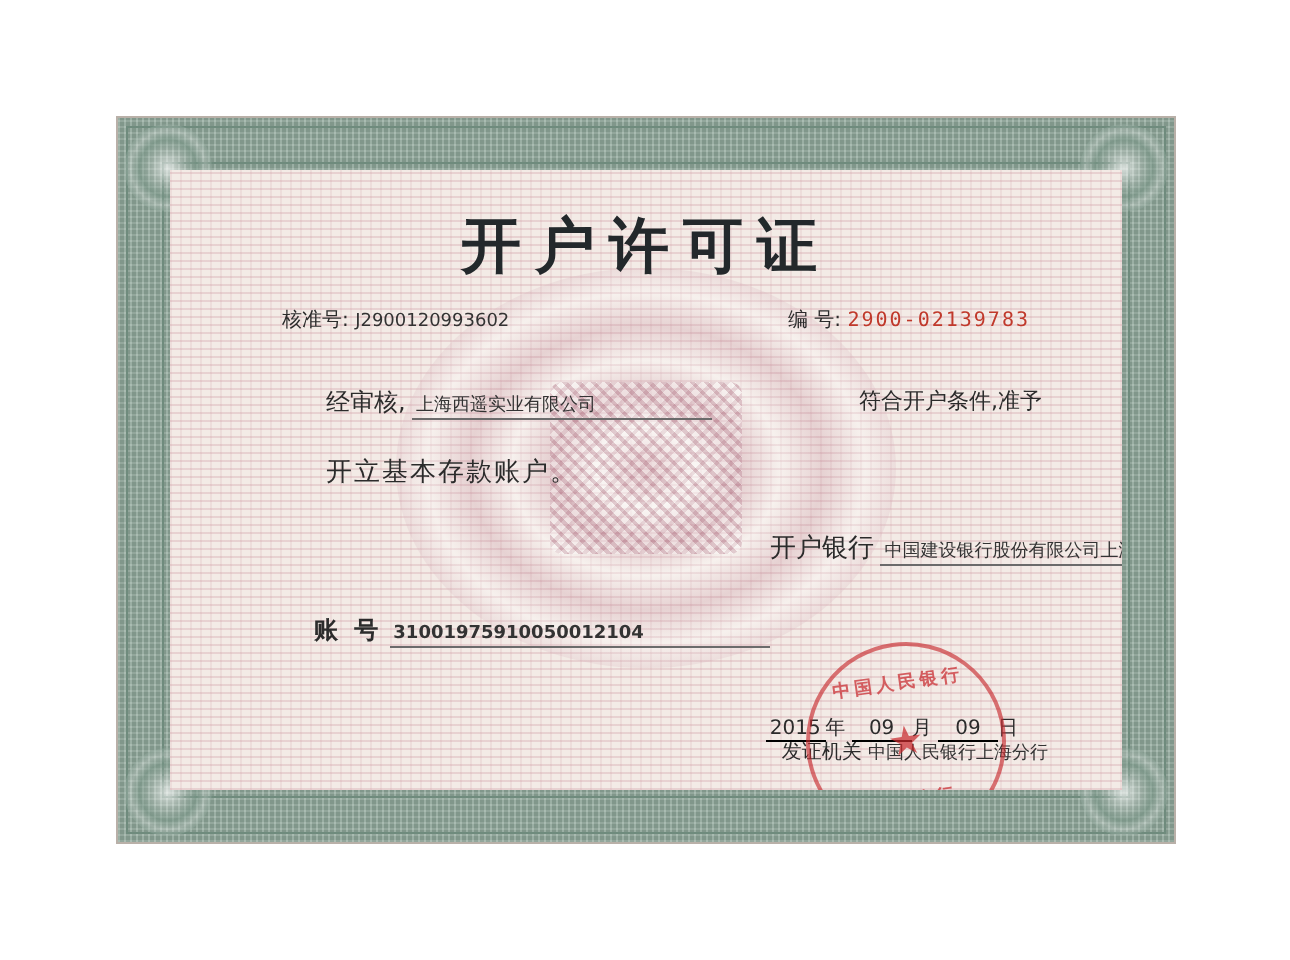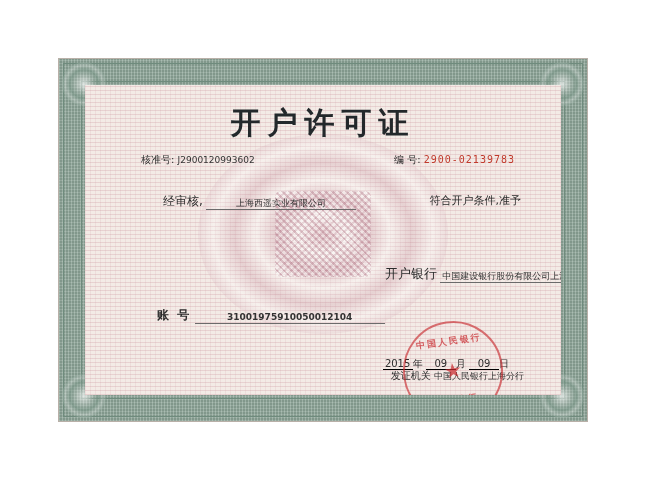--- a/index.html
+++ b/index.html
@@ -187,21 +187,21 @@
     color: #2b2b2b;
     white-space: nowrap;
   }
   .value {
     font-size: 9px;
     color: #333;
   }
   .underline {
     display: inline-block;
     border-bottom: 1px solid #6b6b6b;
-    text-align: center;
+    text-align: left;
     vertical-align: bottom;
     padding: 0 2px 1px 2px;
     line-height: 12px;
     height: 13px;
     box-sizing: border-box;
   }
   .red-code {
     color: #c0392b;
     letter-spacing: 1px;
     font-family: "DejaVu Sans Mono", "Liberation Mono", monospace;
@@ -326,20 +326,21 @@
           <span class="red-code">2900-</span><span class="red-code">02139783</span>
         </div>
 
         <div class="row r-l2">
           <span style="font-size:12px;text-align:right;">经审核,</span>
           <span class="underline value" style="min-width:150px;">上海西遥实业有限公司</span>
         </div>
 
         <div class="row r-l2-right">符合开户条件,准予</div>
 
+        <div class="row r-l3">开立基本存款账户。</div>
 
 
         <div class="row r-l4b">
           <span style="font-size:13px;">开户银行</span>
           <span class="underline value" style="min-width:150px;">中国建设银行股份有限公司上海南翔支行</span>
         </div>
 
         <div class="row r-l5">
           <span style="font-size:12px;letter-spacing:2px;">账 号</span>
           <span class="underline value" style="min-width:190px;">31001975910050012104</span>

